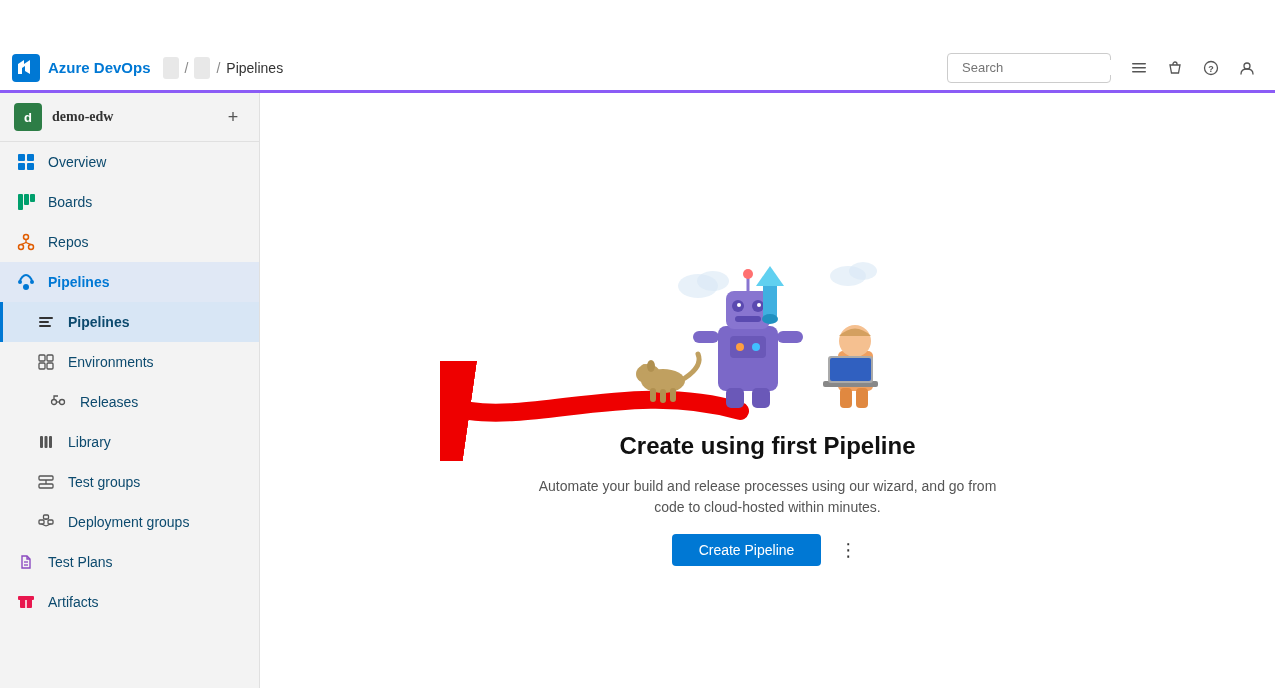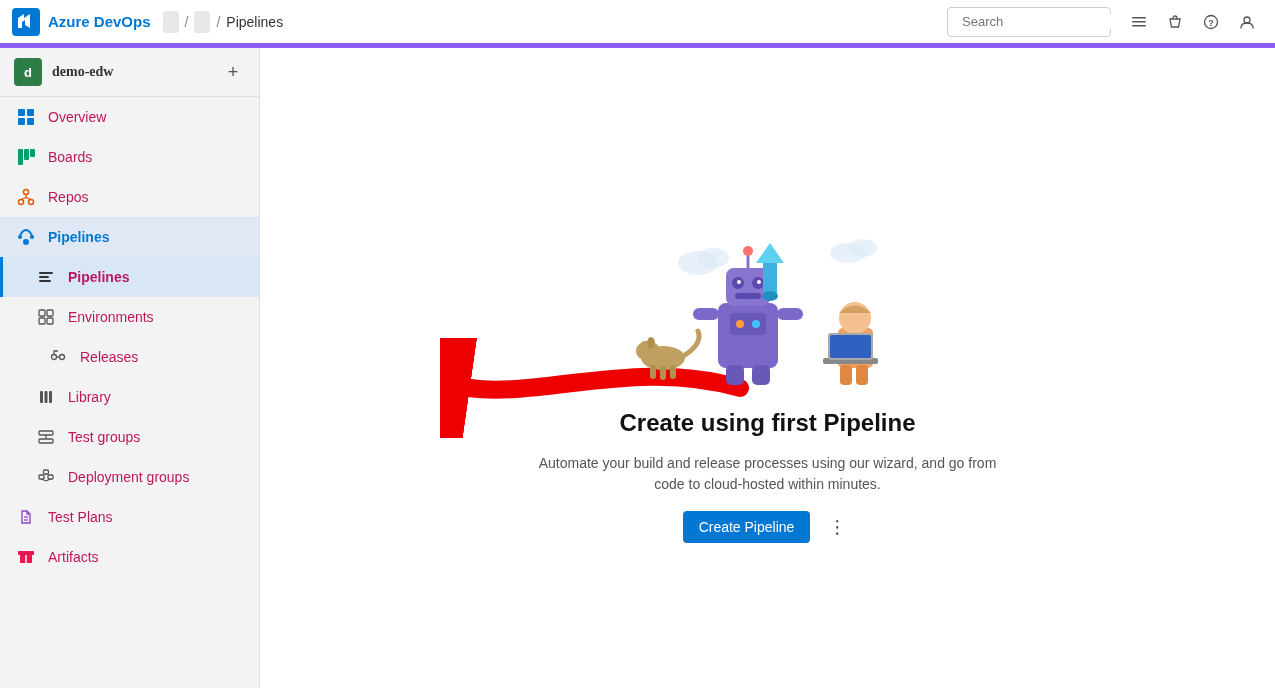--- a/index.html
+++ b/index.html
@@ -2,26 +2,27 @@
 <html><head>
   <meta charset="utf-8">
   <style>
     * { margin: 0; padding: 0; box-sizing: border-box; }
     body { font-family: -apple-system, BlinkMacSystemFont, 'Segoe UI', sans-serif; background: #fff; width: 1275px; height: 688px; overflow: hidden; display: flex; flex-direction: column; }
 
     
     .topbar {
       height: 48px;
       background: #fff;
-      border-bottom: 5px solid #8b5cf6;
+      border-bottom: 3px solid #8b5cf6;
       display: flex;
       align-items: center;
       padding: 16px 12px;
       gap: 12px;
       flex-shrink: 0;
+      margin-top: 45px;
     }
     .brand {
       display: flex;
       align-items: center;
       gap: 8px;
       color: #0078d4;
       font-weight: 600;
       font-size: 15px;
       cursor: pointer;
     }
@@ -138,21 +139,21 @@
       border-radius: 4px;
     }
 
     .nav-item {
       display: flex;
       align-items: center;
       gap: 12px;
       padding: 10px 16px;
       cursor: pointer;
       font-size: 14px;
-      color: #be185d;
+      color: #0c4a6e;
       position: relative;
     }
     .nav-item.active {
       background: #e0e8f5;
       color: #0078d4;
       font-weight: 600;
     }
     .nav-item.sub-active {
       background: #d8e6f5;
       font-weight: 600;
@@ -216,21 +217,21 @@
     .cta-row {
       display: flex;
       align-items: center;
       gap: 12px;
     }
     .btn-primary {
       background: #0078d4;
       color: #fff;
       border: none;
       border-radius: 4px;
-      padding: 8px 16px;
+      padding: 8px 27px;
       font-size: 14px;
       cursor: pointer;
       font-weight: 500;
     }
     .btn-more {
       color: #333;
       font-size: 18px;
       cursor: pointer;
       padding: 4px 6px;
       border-radius: 4px;

